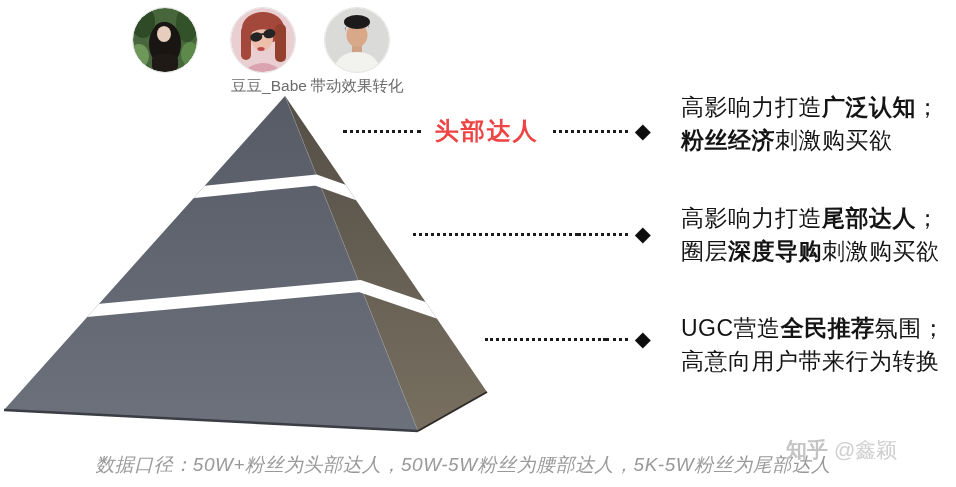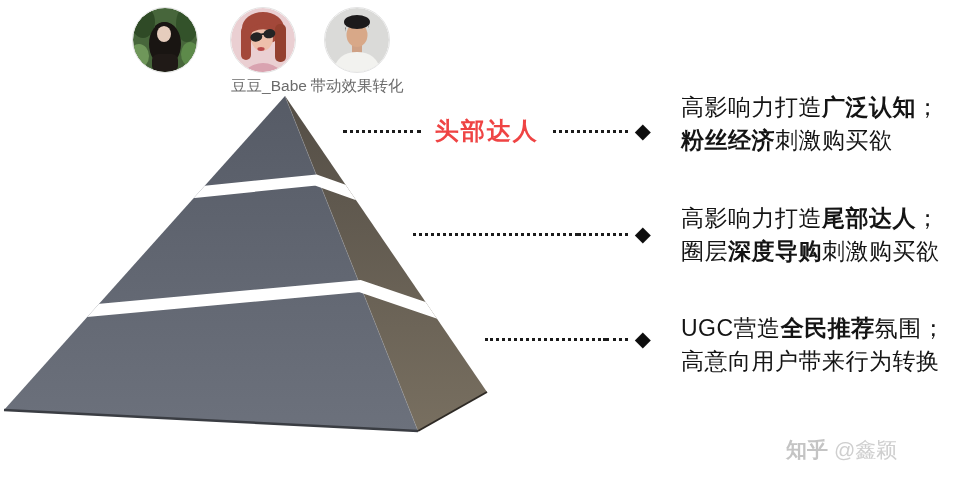--- a/index.html
+++ b/index.html
@@ -162,18 +162,19 @@
     </div>
   <div class="desc desc-2">
       <div><span>高影响力打造</span><span class="bold">尾部达人</span><span>；</span></div>
       <div><span>圈层</span><span class="bold">深度导购</span><span>刺激购买欲</span></div>
     </div>
   <div class="desc desc-3">
       <div><span>UGC营造</span><span class="bold">全民推荐</span><span>氛围；</span></div>
       <div><span>高意向用户带来行为转换</span></div>
     </div>
 
+  <div class="footnote">数据口径：50W+粉丝为头部达人，50W-5W粉丝为腰部达人，5K-5W粉丝为尾部达人</div>
 
   <div class="watermark">
     <span class="brand">知乎</span><span class="handle">@鑫颖</span>
   </div>
 
 </div>
 
 </body></html>

